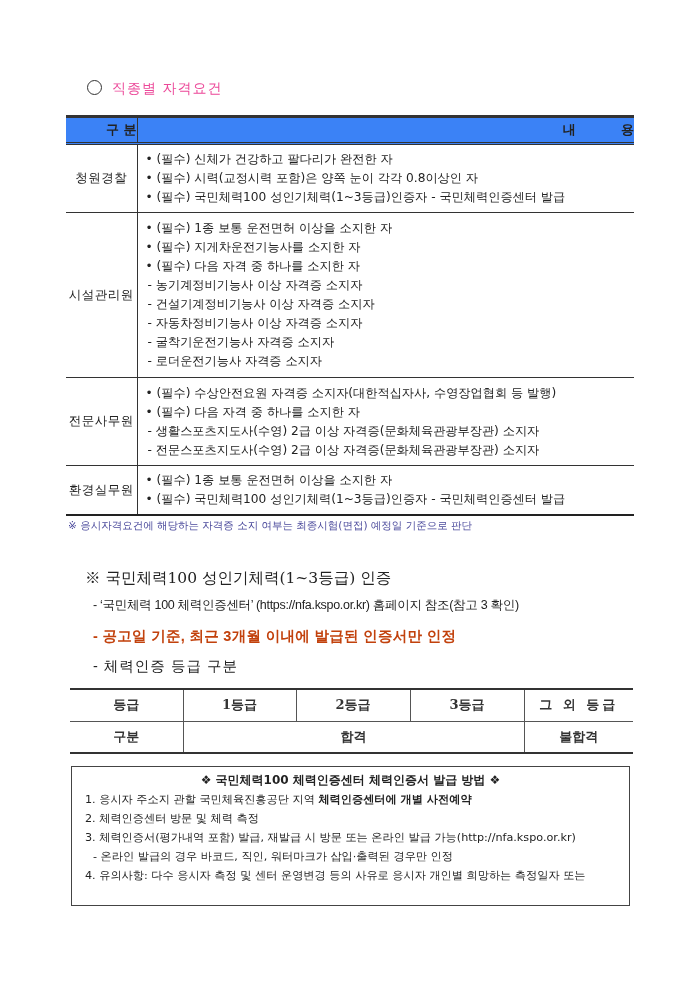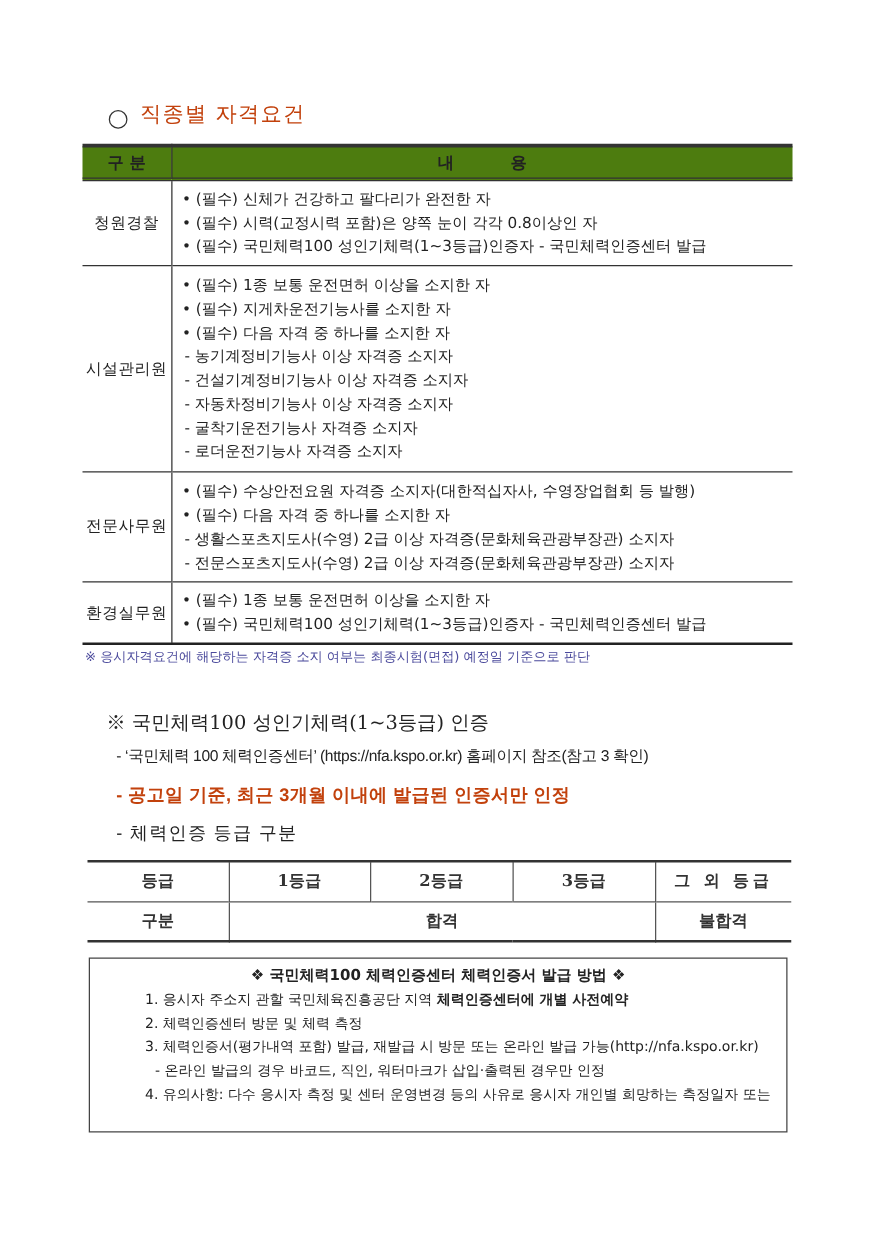--- a/index.html
+++ b/index.html
@@ -2,36 +2,36 @@
 <html><head>
 <meta charset="utf-8">
 <style>
   * { box-sizing: border-box; margin: 0; padding: 0; }
   html, body { width: 700px; height: 990px; background: #ffffff; overflow: hidden; }
   body { position: relative; font-family: "DejaVu Sans", "Liberation Sans", sans-serif; color: #222; }
 
   .section-title {
     position: absolute; left: 87px; top: 80px;
     font-family: "DejaVu Serif", "Liberation Serif", serif;
-    font-size: 17px; color: #c2410c; letter-spacing: 1px;
-    display: flex; align-items: flex-end;
+    font-size: 14px; color: #ec4899; letter-spacing: 1px;
+    display: flex; align-items: flex-start;
   }
   .circle-icon {
     display: inline-block; width: 15px; height: 15px;
     border: 1.5px solid #333; border-radius: 50%; margin-right: 10px;
   }
 
   
   .qual-table {
     position: absolute; left: 66px; top: 115px; width: 568px;
     border-collapse: collapse; font-size: 12.2px; color: #222;
   }
   .qual-table th, .qual-table td { border-left: 1px solid #333; }
   .qual-table th:first-child, .qual-table td:first-child { border-left: none; }
-  .qual-table thead tr { border-top: 3px solid #333; border-bottom: 3px double #333; background: #4d7c0f; }
+  .qual-table thead tr { border-top: 3px solid #333; border-bottom: 3px double #333; background: #3b82f6; text-align: right; }
   .qual-table thead th { height: 27px; font-weight: bold; font-size: 13px; }
   .qual-table tbody tr { border-bottom: 1px solid #333; }
   .qual-table tbody tr:last-child { border-bottom: 2px solid #222; }
   .qual-table td.cat { width: 71px; text-align: center; font-size: 12.5px; letter-spacing: 0.5px; }
   .qual-table td.content { padding: 5px 0 5px 8px; line-height: 19px; }
   .item { white-space: nowrap; }
   .item.sub { padding-left: 2px; }
 
   .note {
     position: absolute; left: 68px; top: 519px;
@@ -65,21 +65,21 @@
   .grade-table col.c2 { width: 114px; }
   .grade-table col.c3 { width: 114px; }
   .grade-table col.c4 { width: 109px; }
 
   .method-box {
     position: absolute; left: 71px; top: 766px; width: 559px; height: 140px;
     border: 1px solid #444; padding: 4px 0 0 13px;
     font-size: 11.2px; color: #222; line-height: 19px;
   }
   .method-title { text-align: center; font-weight: bold; font-size: 12px; padding-right: 13px; }
-  .method-line { white-space: nowrap; margin-left: 31px; }
+  .method-line { white-space: nowrap; }
   .method-line b { font-weight: bold; }
   .method-line.sub { padding-left: 8px; }
   .method-line.cont { padding-left: 17px; }
 </style>
 </head>
 <body>
 
 <div class="section-title">
   <span class="circle-icon"></span>
   <span>직종별 자격요건</span>

